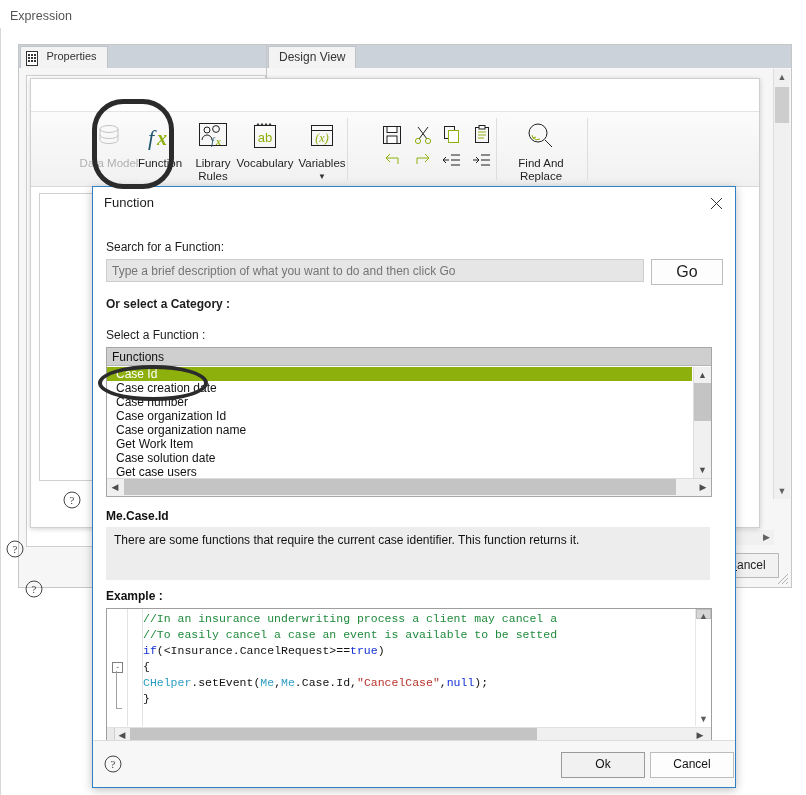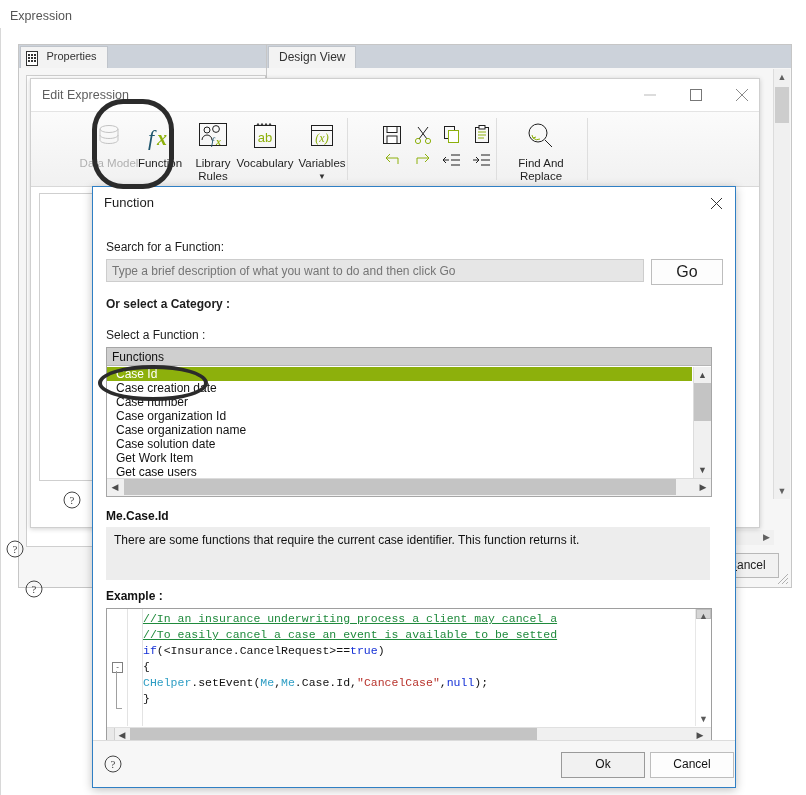--- a/index.html
+++ b/index.html
@@ -112,21 +112,21 @@
   
   #code-box{position:absolute;left:13px;top:389px;width:604px;height:134px;background:#ffffff;border:1px solid #9e9e9e;}
   #code-gutter-a{position:absolute;left:0;top:0;width:20px;height:117px;background:#ffffff;border-right:1px solid #e3e3e3;}
   #code-gutter-b{position:absolute;left:21px;top:0;width:14px;height:117px;background:#ffffff;border-right:1px solid #e3e3e3;}
   #code-fold{position:absolute;left:5px;top:53px;width:9px;height:9px;border:1px solid #808080;background:#fff;
      font-size:8px;line-height:7px;text-align:center;color:#333;}
   #code-foldline{position:absolute;left:9px;top:62px;width:1px;height:38px;background:#a0a0a0;}
   #code-foldfoot{position:absolute;left:9px;top:99px;width:6px;height:1px;background:#a0a0a0;}
   #code-lines{position:absolute;left:36px;top:2px;width:552px;height:114px;overflow:hidden;
      font-family:"Liberation Mono","DejaVu Sans Mono",monospace;font-size:11.5px;line-height:16px;white-space:pre;}
-  .tk-cmt{color:#1f8a3c;text-decoration:underline;} .tk-kw{color:#1430d6;} .tk-type{color:#2f9ec4;}
+  .tk-cmt{color:#1f8a3c;} .tk-kw{color:#1430d6;} .tk-type{color:#2f9ec4;}
   .tk-str{color:#b8332c;} .tk-plain{color:#111111;}
   #code-vscroll{position:absolute;right:0;top:0;width:15px;height:117px;background:#ffffff;border-left:1px solid #e7e7e7;}
   #code-vscroll .sb-up{position:absolute;left:0;top:0;width:15px;height:14px;text-align:center;line-height:14px;color:#5a5a5a;font-size:9px;}
   #code-vscroll .sb-dn{position:absolute;left:0;bottom:0;width:15px;height:14px;text-align:center;line-height:14px;color:#5a5a5a;font-size:9px;}
   #code-vscroll .sb-thumb{position:absolute;left:0;top:0;width:15px;height:10px;background:#d6d6d6;border:1px solid #bdbdbd;box-sizing:border-box;}
   #code-hscroll{position:absolute;left:0;bottom:0;width:100%;height:15px;background:#f0f0f0;border-top:1px solid #e0e0e0;}
   #code-hscroll .sb-lt{position:absolute;left:8px;top:0;width:14px;height:14px;text-align:center;line-height:14px;color:#4d4d4d;font-size:9px;}
   #code-hscroll .sb-rt{position:absolute;right:4px;top:0;width:14px;height:14px;text-align:center;line-height:14px;color:#4d4d4d;font-size:9px;}
   #code-hscroll .sb-thumb{position:absolute;left:23px;top:0;width:407px;height:14px;background:#c4c4c4;}
   #code-hscroll .sb-grip{position:absolute;left:0;top:0;width:7px;height:15px;background:#e9e9e9;border-right:1px solid #cfcfcf;}
@@ -209,39 +209,20 @@
 
   <div style="position:absolute;left:4px;top:538px;width:22px;height:22px;">
     <svg width="22" height="22" viewBox="0 0 22 22">
       <circle cx="11" cy="11" r="8" fill="none" stroke="#444"></circle>
       <text x="11" y="15" font-size="11" text-anchor="middle" fill="#444" font-family="Liberation Serif, serif">?</text>
     </svg>
   </div>
 </div>
 
 <div id="edit-expr">
-  <div id="ee-titlebar">
-    <div id="ee-title">Edit Expression</div>
-    <div id="ee-min">
-      <svg width="46" height="31" viewBox="0 0 46 31">
-          <line x1="17" y1="16" x2="29" y2="16" stroke="#b9b9b9" stroke-width="1"></line>
-        </svg>
-    </div>
-    <div id="ee-max">
-      <svg width="46" height="31" viewBox="0 0 46 31">
-          <rect x="17.5" y="10.5" width="11" height="11" fill="none" stroke="#777"></rect>
-        </svg>
-    </div>
-    <div id="ee-close">
-      <svg width="46" height="31" viewBox="0 0 46 31" stroke="#8a8a8a">
-          <line x1="17" y1="10" x2="29" y2="22"></line>
-          <line x1="29" y1="10" x2="17" y2="22"></line>
-        </svg>
-    </div>
-  </div>
 
   <div id="ee-ribbon">
 
     <div class="rib-btn disabled" style="left:46px;">
       <span class="rib-ico">
         <svg width="36" height="36" viewBox="0 0 36 36" stroke="#c3c3c3" fill="none">
           <ellipse cx="18" cy="10" rx="9" ry="3.5"></ellipse>
             <path d="M9 10v11c0 2 4 3.5 9 3.5s9-1.5 9-3.5V10"></path>
           <path d="M9 16c0 2 4 3.5 9 3.5s9-1.5 9-3.5"></path>
         </svg>
@@ -408,22 +389,22 @@
     <div class="fld-label" id="sel-label">Select a Function :</div>
 
     <div id="fn-list">
       <div id="fn-list-head">Functions</div>
       <div id="fn-items">
         <div class="fn-item selected">Case Id</div>
         <div class="fn-item">Case creation date</div>
         <div class="fn-item">Case number</div>
         <div class="fn-item">Case organization Id</div>
         <div class="fn-item">Case organization name</div>
+        <div class="fn-item">Get Work Item</div>
         <div class="fn-item">Case solution date</div>
-        <div class="fn-item">Get Work Item</div>
         <div class="fn-item">Get case users</div>
 
       </div>
       <div id="fn-vscroll">
         <div class="sb-up">▲</div>
         <div class="sb-thumb"></div>
         <div class="sb-dn">▼</div>
       </div>
       <div id="fn-hscroll">
         <div class="sb-lt">◀</div>

